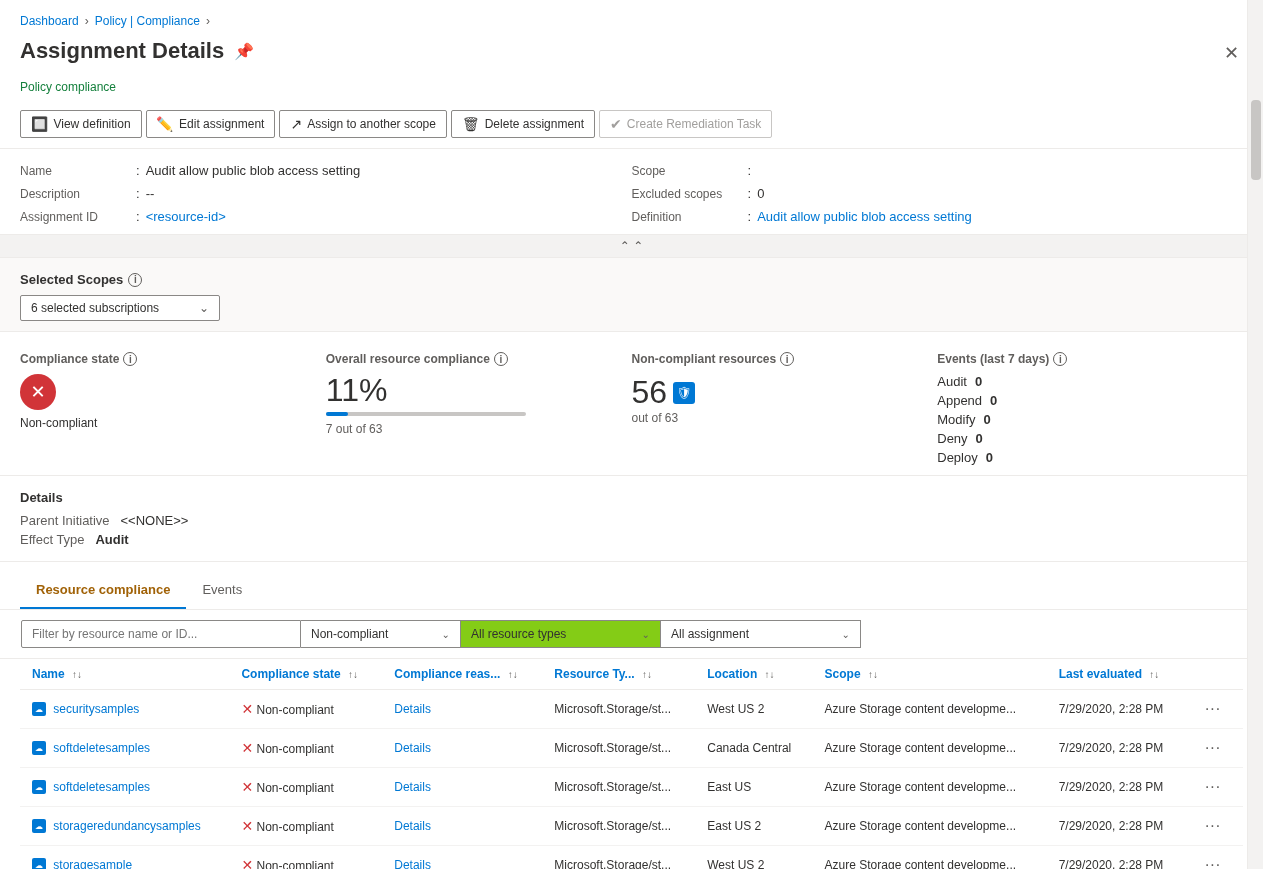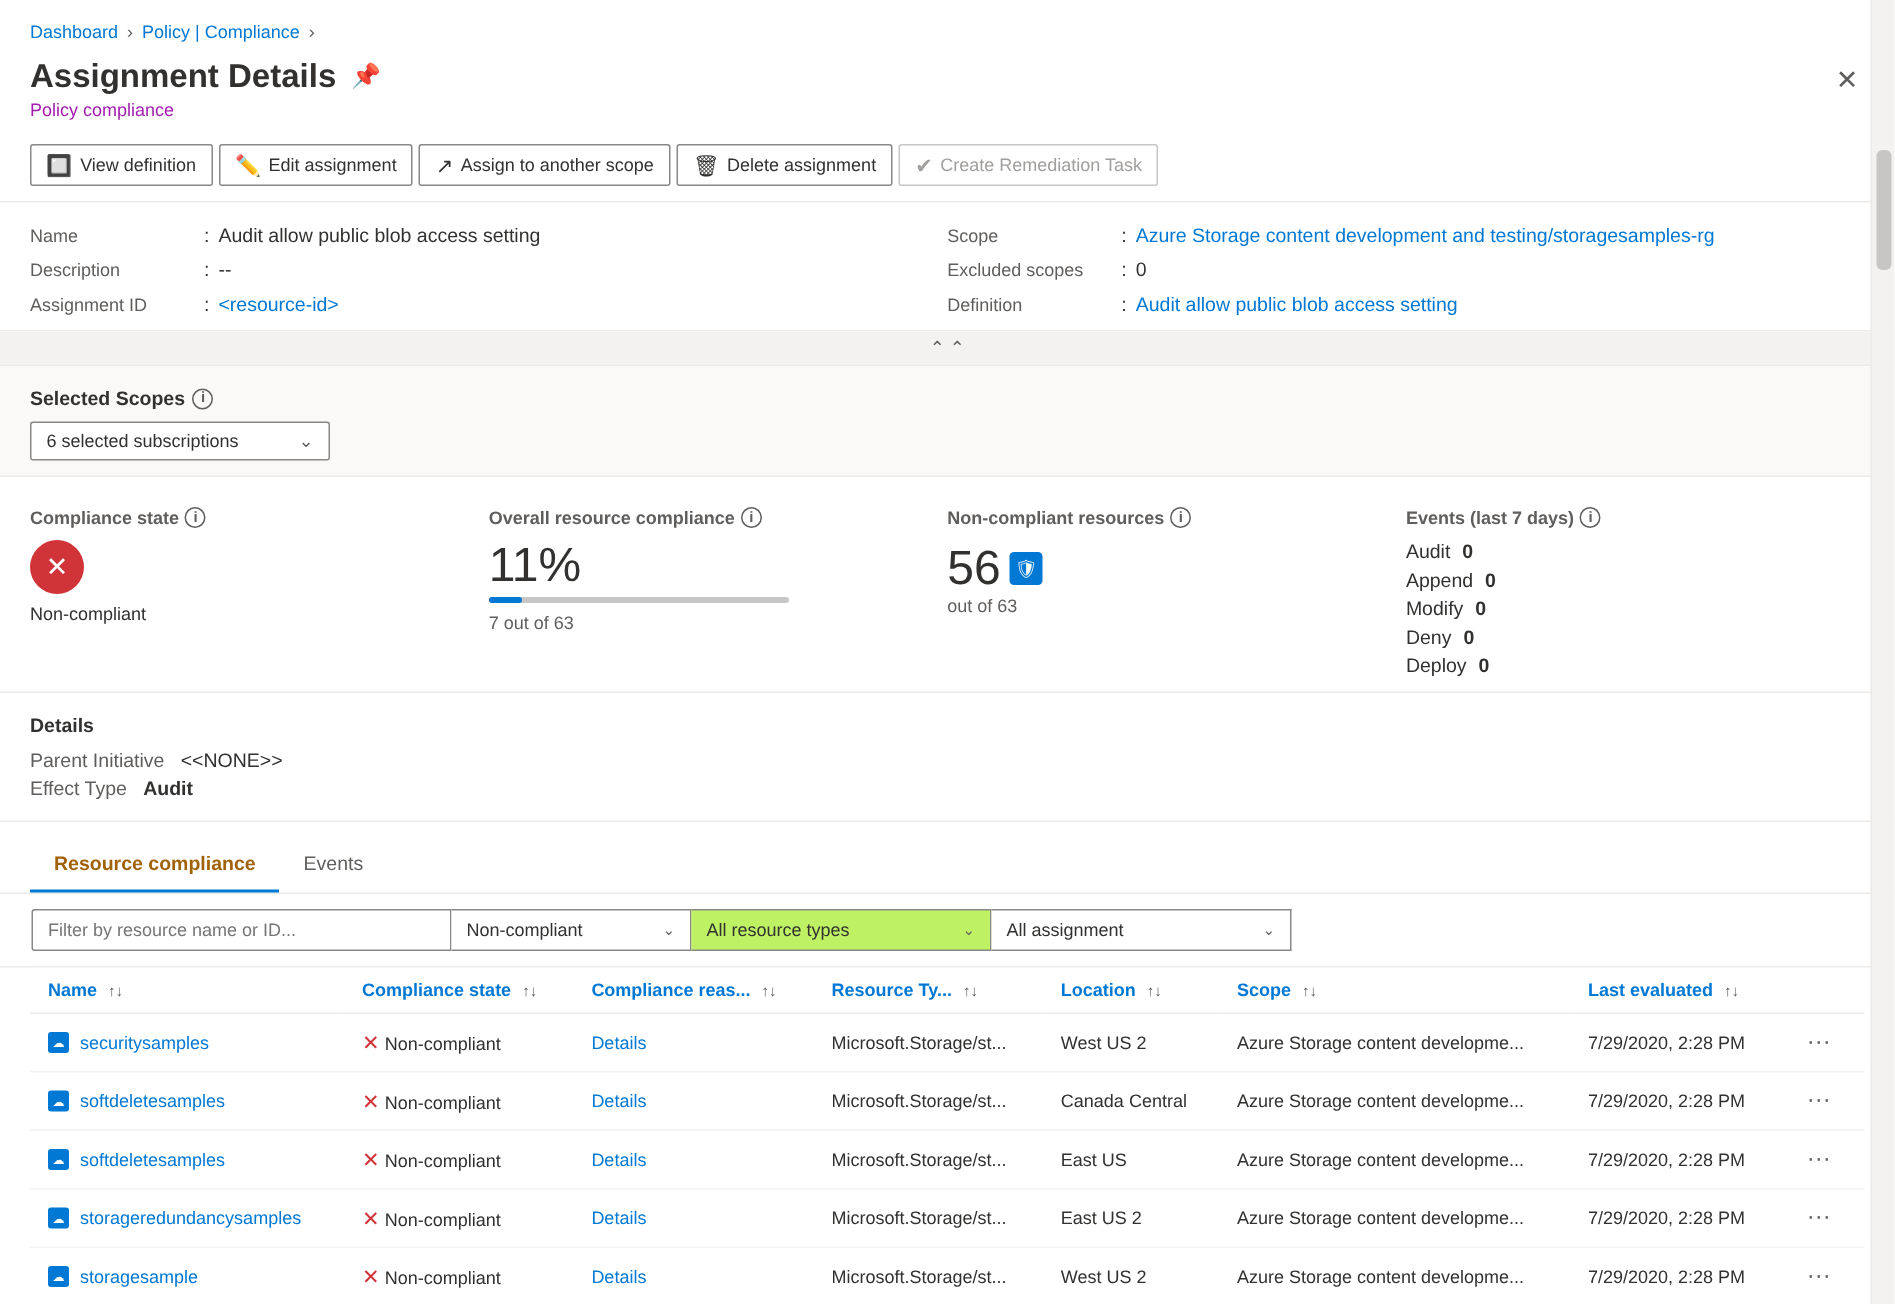--- a/index.html
+++ b/index.html
@@ -10,21 +10,21 @@
     
     .breadcrumb { display: flex; align-items: center; gap: 6px; padding: 14px 20px 6px; font-size: 12px; color: #0078d4; }
     .breadcrumb span { color: #605e5c; }
     .breadcrumb a { color: #0078d4; text-decoration: none; cursor: pointer; }
 
     
     .panel-header { padding: 4px 20px 10px; display: flex; align-items: flex-start; justify-content: space-between; }
     .panel-title-row { display: flex; align-items: center; gap: 10px; }
     .panel-title { font-size: 22px; font-weight: 600; color: #323130; }
     .pin-icon { color: #605e5c; font-size: 16px; cursor: pointer; }
-    .panel-subtitle { font-size: 12px; color: #a21caf; margin-top: 2px; }
+    .panel-subtitle { font-size: 12px; color: #15803d; margin-top: 16px; }
     .close-btn { font-size: 18px; color: #605e5c; cursor: pointer; background: none; border: none; padding: 4px; }
 
     
     .toolbar { display: flex; align-items: center; gap: 4px; padding: 6px 20px 10px; border-bottom: 1px solid #edebe9; }
     .toolbar-btn { display: flex; align-items: center; gap: 5px; padding: 5px 10px; border: 1px solid #8a8886; background: #fff; color: #323130; font-size: 12px; cursor: pointer; border-radius: 2px; text-decoration: none; }
     .toolbar-btn.disabled { color: #a19f9d; border-color: #c8c6c4; cursor: default; }
     .toolbar-icon { font-size: 14px; }
 
     
     .metadata { display: grid; grid-template-columns: 1fr 1fr; gap: 0; padding: 14px 20px 10px; border-bottom: 1px solid #edebe9; }
@@ -74,21 +74,21 @@
 
     
     .tabs-row { display: flex; align-items: center; padding: 0 20px; border-bottom: 1px solid #edebe9; margin-top: 10px; }
     .tab { padding: 10px 16px; font-size: 13px; cursor: pointer; color: #605e5c; border-bottom: 2px solid transparent; }
     .tab.active { color: #a16207; border-bottom: 2px solid #0078d4; font-weight: 600; }
 
     
     .filter-row { display: flex; align-items: center; gap: 0; padding: 10px 21px; border-bottom: 1px solid #edebe9; }
     .filter-input { flex: 0 0 280px; padding: 6px 10px; border: 1px solid #8a8886; font-size: 12px; color: #a19f9d; border-radius: 2px 0 0 2px; outline: none; }
     .filter-dropdown { display: flex; align-items: center; justify-content: space-between; padding: 6px 10px; border: 1px solid #8a8886; border-left: none; font-size: 12px; cursor: pointer; background: #fff; min-width: 160px; }
-    .filter-dropdown2 { display: flex; align-items: center; justify-content: space-between; padding: 6px 10px; border: 1px solid #8a8886; border-left: none; font-size: 12px; cursor: pointer; background: #bef264; min-width: 200px; }
+    .filter-dropdown2 { display: flex; align-items: center; justify-content: space-between; padding: 6px 10px; border: 1px solid #8a8886; border-left: none; font-size: 12px; cursor: pointer; background: #84cc16; min-width: 200px; }
     .filter-dropdown3 { display: flex; align-items: center; justify-content: space-between; padding: 6px 10px; border: 1px solid #8a8886; border-left: none; font-size: 12px; cursor: pointer; background: #fff; min-width: 200px; }
     .filter-arrow { color: #605e5c; font-size: 10px; margin-left: 8px; }
 
     
     .data-table { width: 100%; border-collapse: collapse; font-size: 12px; }
     .data-table th { padding: 8px 12px; text-align: left; font-weight: 600; color: #0078d4; border-bottom: 1px solid #edebe9; cursor: pointer; background: #fff; white-space: nowrap; }
     .data-table th .sort-icon { font-size: 10px; margin-left: 4px; color: #605e5c; }
     .data-table td { padding: 8px 12px; border-bottom: 1px solid #f3f2f1; color: #323130; white-space: nowrap; }
     .resource-link { color: #0078d4; text-decoration: none; cursor: pointer; }
     .detail-link { color: #0078d4; text-decoration: none; cursor: pointer; }
@@ -168,21 +168,20 @@
       <div class="meta-row">
         <span class="meta-label">Assignment ID</span>
         <span>:</span>
         <span class="meta-value link">&lt;resource-id&gt;</span>
       </div>
     </div>
     <div class="meta-col">
       <div class="meta-row">
         <span class="meta-label">Scope</span>
         <span>:</span>
-        <span class="meta-value link">Azure Storage content development and testing/storagesamples-rg</span>
       </div>
       <div class="meta-row">
         <span class="meta-label">Excluded scopes</span>
         <span>:</span>
         <span class="meta-value">0</span>
       </div>
       <div class="meta-row">
         <span class="meta-label">Definition</span>
         <span>:</span>
         <span class="meta-value link">Audit allow public blob access setting</span>

